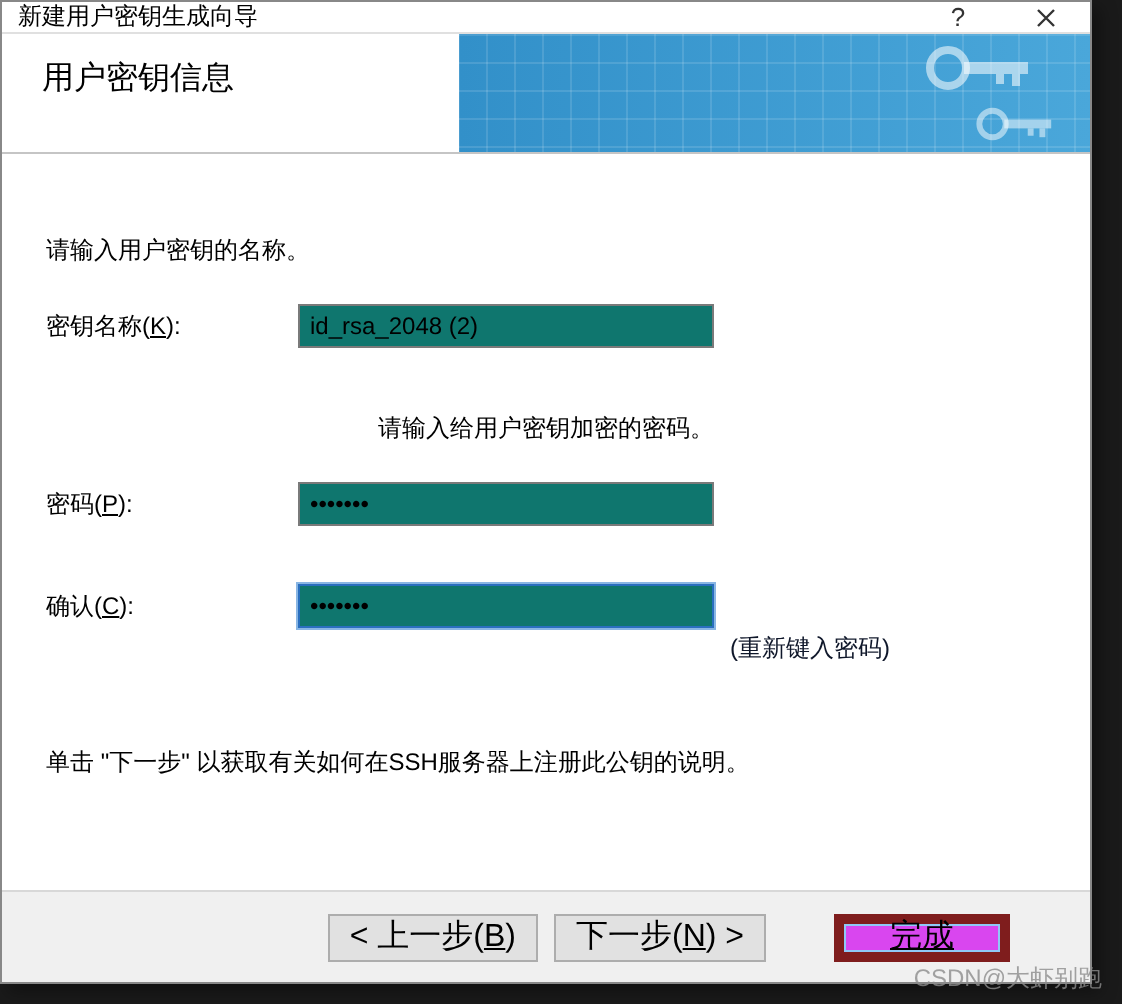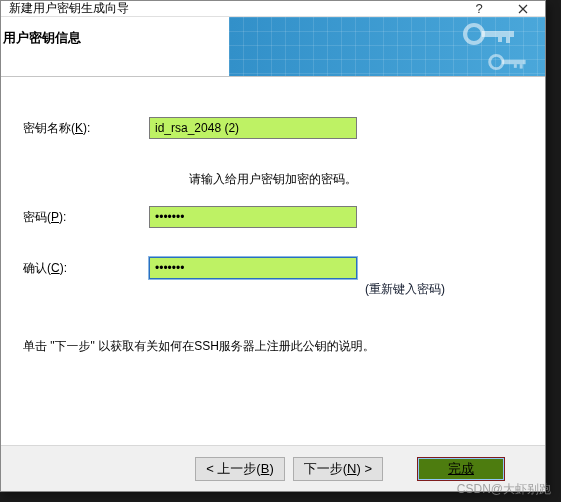--- a/index.html
+++ b/index.html
@@ -38,23 +38,23 @@
 }
 .titlebar-btn.help { font-size: 13px; }
 .banner {
   height: 60px;
   background: linear-gradient(to right, #fff 0%, #fff 42%, #3290c9 42%, #4aa7da 100%);
   position: relative;
   border-bottom: 1px solid #c5c5c5;
 }
 .banner-title {
   position: absolute;
-  left: 2px; top: 12px;
-  font-size: 13px;
-  font-weight: bold;
+  left: 20px; top: 12px;
+  font-size: 16px;
+  font-weight: normal;
   color: #000;
 }
 .banner-pattern {
   position: absolute;
   left: 42%; top: 0; right: 0; bottom: 0;
   overflow: hidden;
 }
 .banner-pattern::before {
   content: "";
   position: absolute;
@@ -84,21 +84,21 @@
   padding-right: 8px;
 }
 .field-label u { text-decoration: underline; }
 .field-input {
   width: 208px;
   height: 22px;
   border: 1px solid #7a7a7a;
   padding: 0 5px;
   font-family: inherit;
   font-size: 12px;
-  background: #bef264;
+  background: #0f766e;
 }
 .field-input.focused { border: 1px solid #2a6fbf; outline: 1px solid #89b6e4; }
 .hint { margin-left: 8px; color: #0f172a; margin-top: 43px; }
 .instruction { margin-top: 40px; }
 .button-bar {
   position: absolute;
   left: 0; right: 0; bottom: 0;
   height: 46px;
   background: #f0f0f0;
   border-top: 1px solid #d8d8d8;
@@ -107,30 +107,30 @@
   justify-content: flex-end;
   padding-right: 14px;
   gap: 8px;
 }
 .btn {
   min-width: 88px;
   height: 24px;
   border: 1px solid #adadad;
   background: #e1e1e1;
   font-family: inherit;
-  font-size: 13px;
+  font-size: 16px;
   padding: 0 10px;
   display: inline-flex;
   align-items: center;
   justify-content: center;
   cursor: default;
 }
 .btn.default {
-  border: 1px solid #7f1d1d;
-  background: #4d7c0f;
+  border: 5px solid #7f1d1d;
+  background: #d946ef;
   box-shadow: inset 0 0 0 1px #90c8f6;
   text-decoration: underline;
 }
 .btn-gap { width: 18px; }
 .watermark {
   position: absolute;
   right: 10px; bottom: 4px;
   font-size: 12px;
   color: rgba(140,140,140,0.8);
   pointer-events: none;
@@ -165,20 +165,21 @@
         <circle cx="14" cy="15" r="9" fill="none" stroke="rgba(255,255,255,0.5)" stroke-width="4"></circle>
         <rect x="22" y="12" width="32" height="6" fill="rgba(255,255,255,0.5)"></rect>
         <rect x="46" y="18" width="4" height="6" fill="rgba(255,255,255,0.5)"></rect>
         <rect x="38" y="18" width="4" height="5" fill="rgba(255,255,255,0.5)"></rect>
       </svg>
     </div>
   </div>
 
   <div class="content">
 
+    <div class="prompt">请输入用户密钥的名称。</div>
 
     <div class="field-row">
       <label class="field-label">
         <span>密钥名称(</span><u>K</u><span>):</span>
       </label>
       <input class="field-input" type="text" value="id_rsa_2048 (2)" style="">
     </div>
 
     <div class="prompt2">请输入给用户密钥加密的密码。</div>
 

